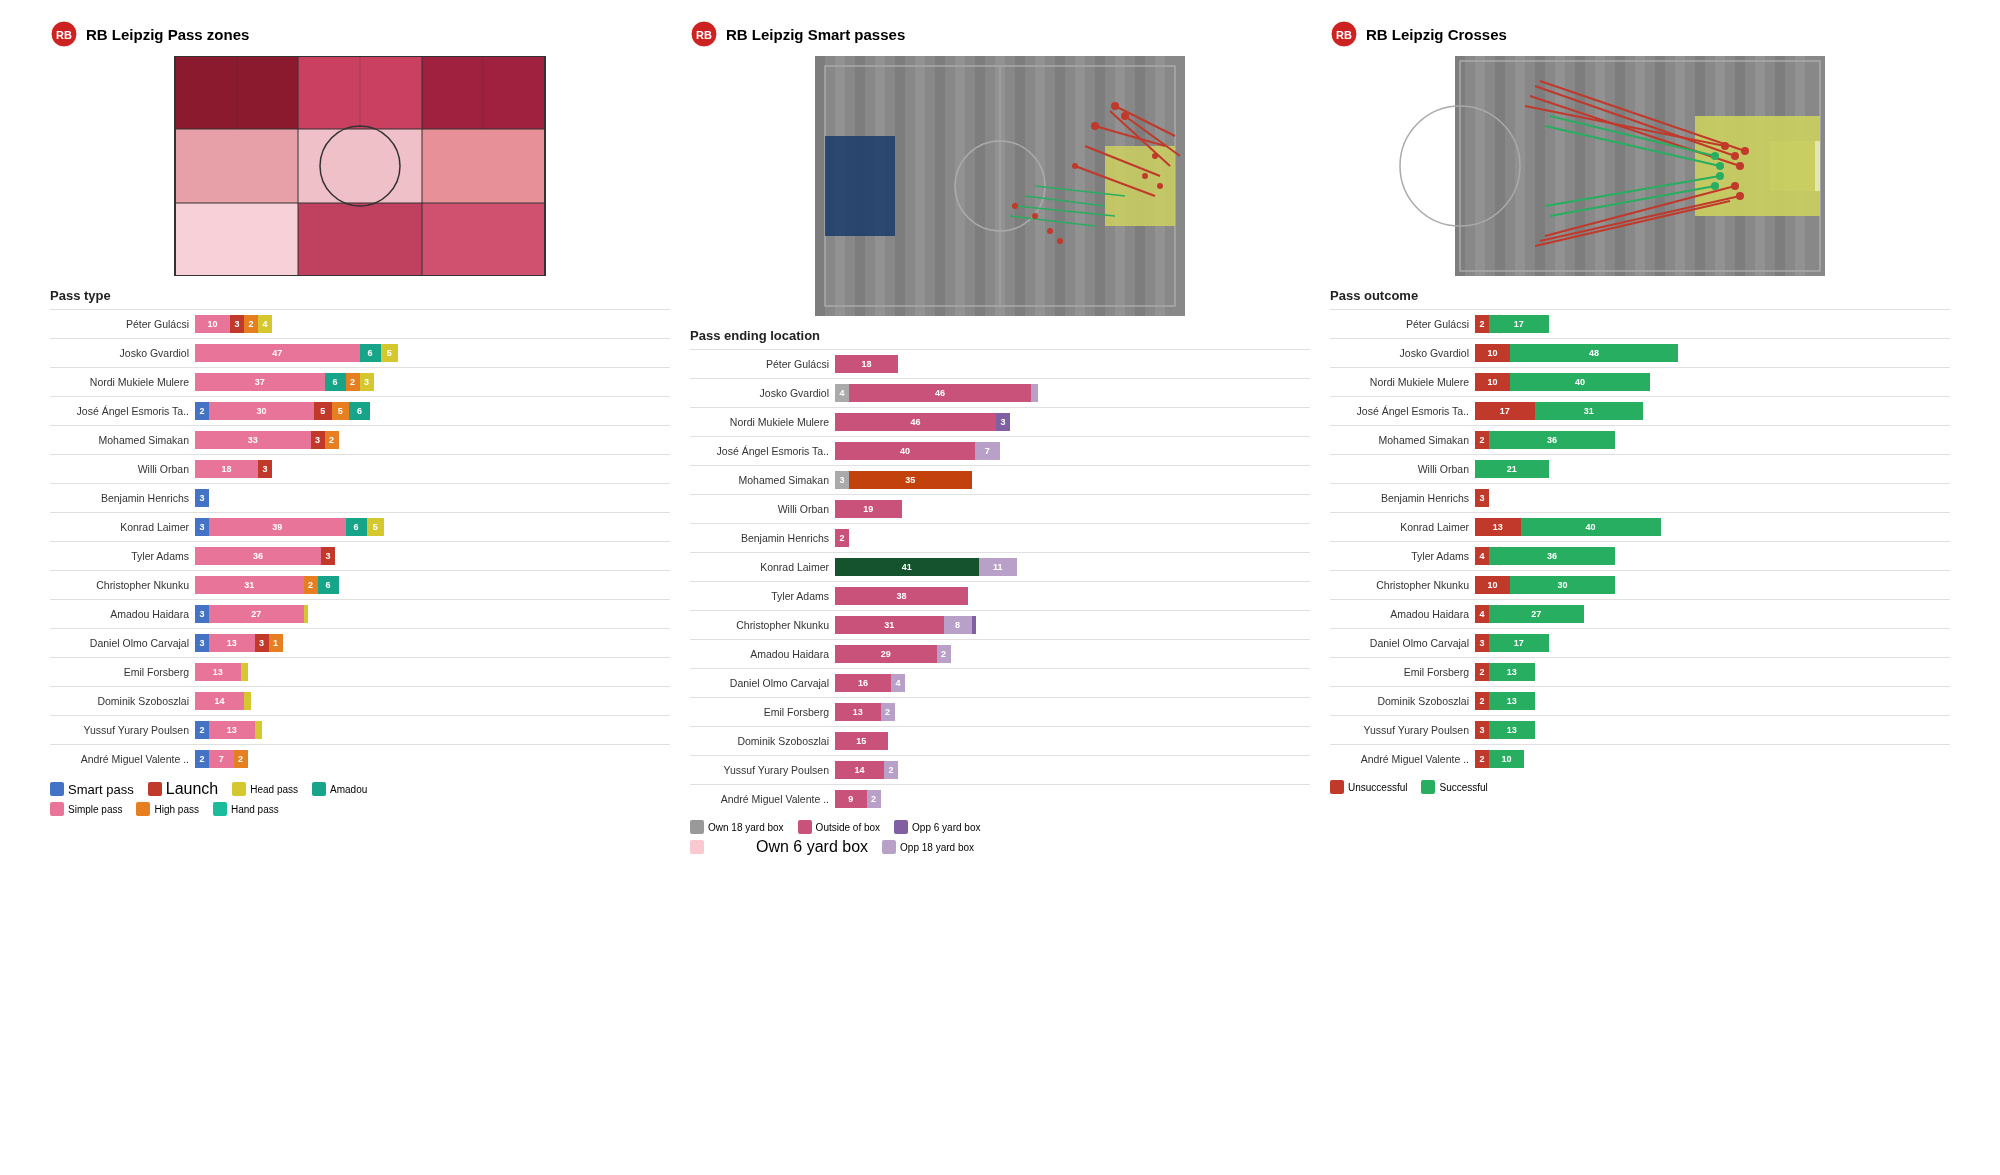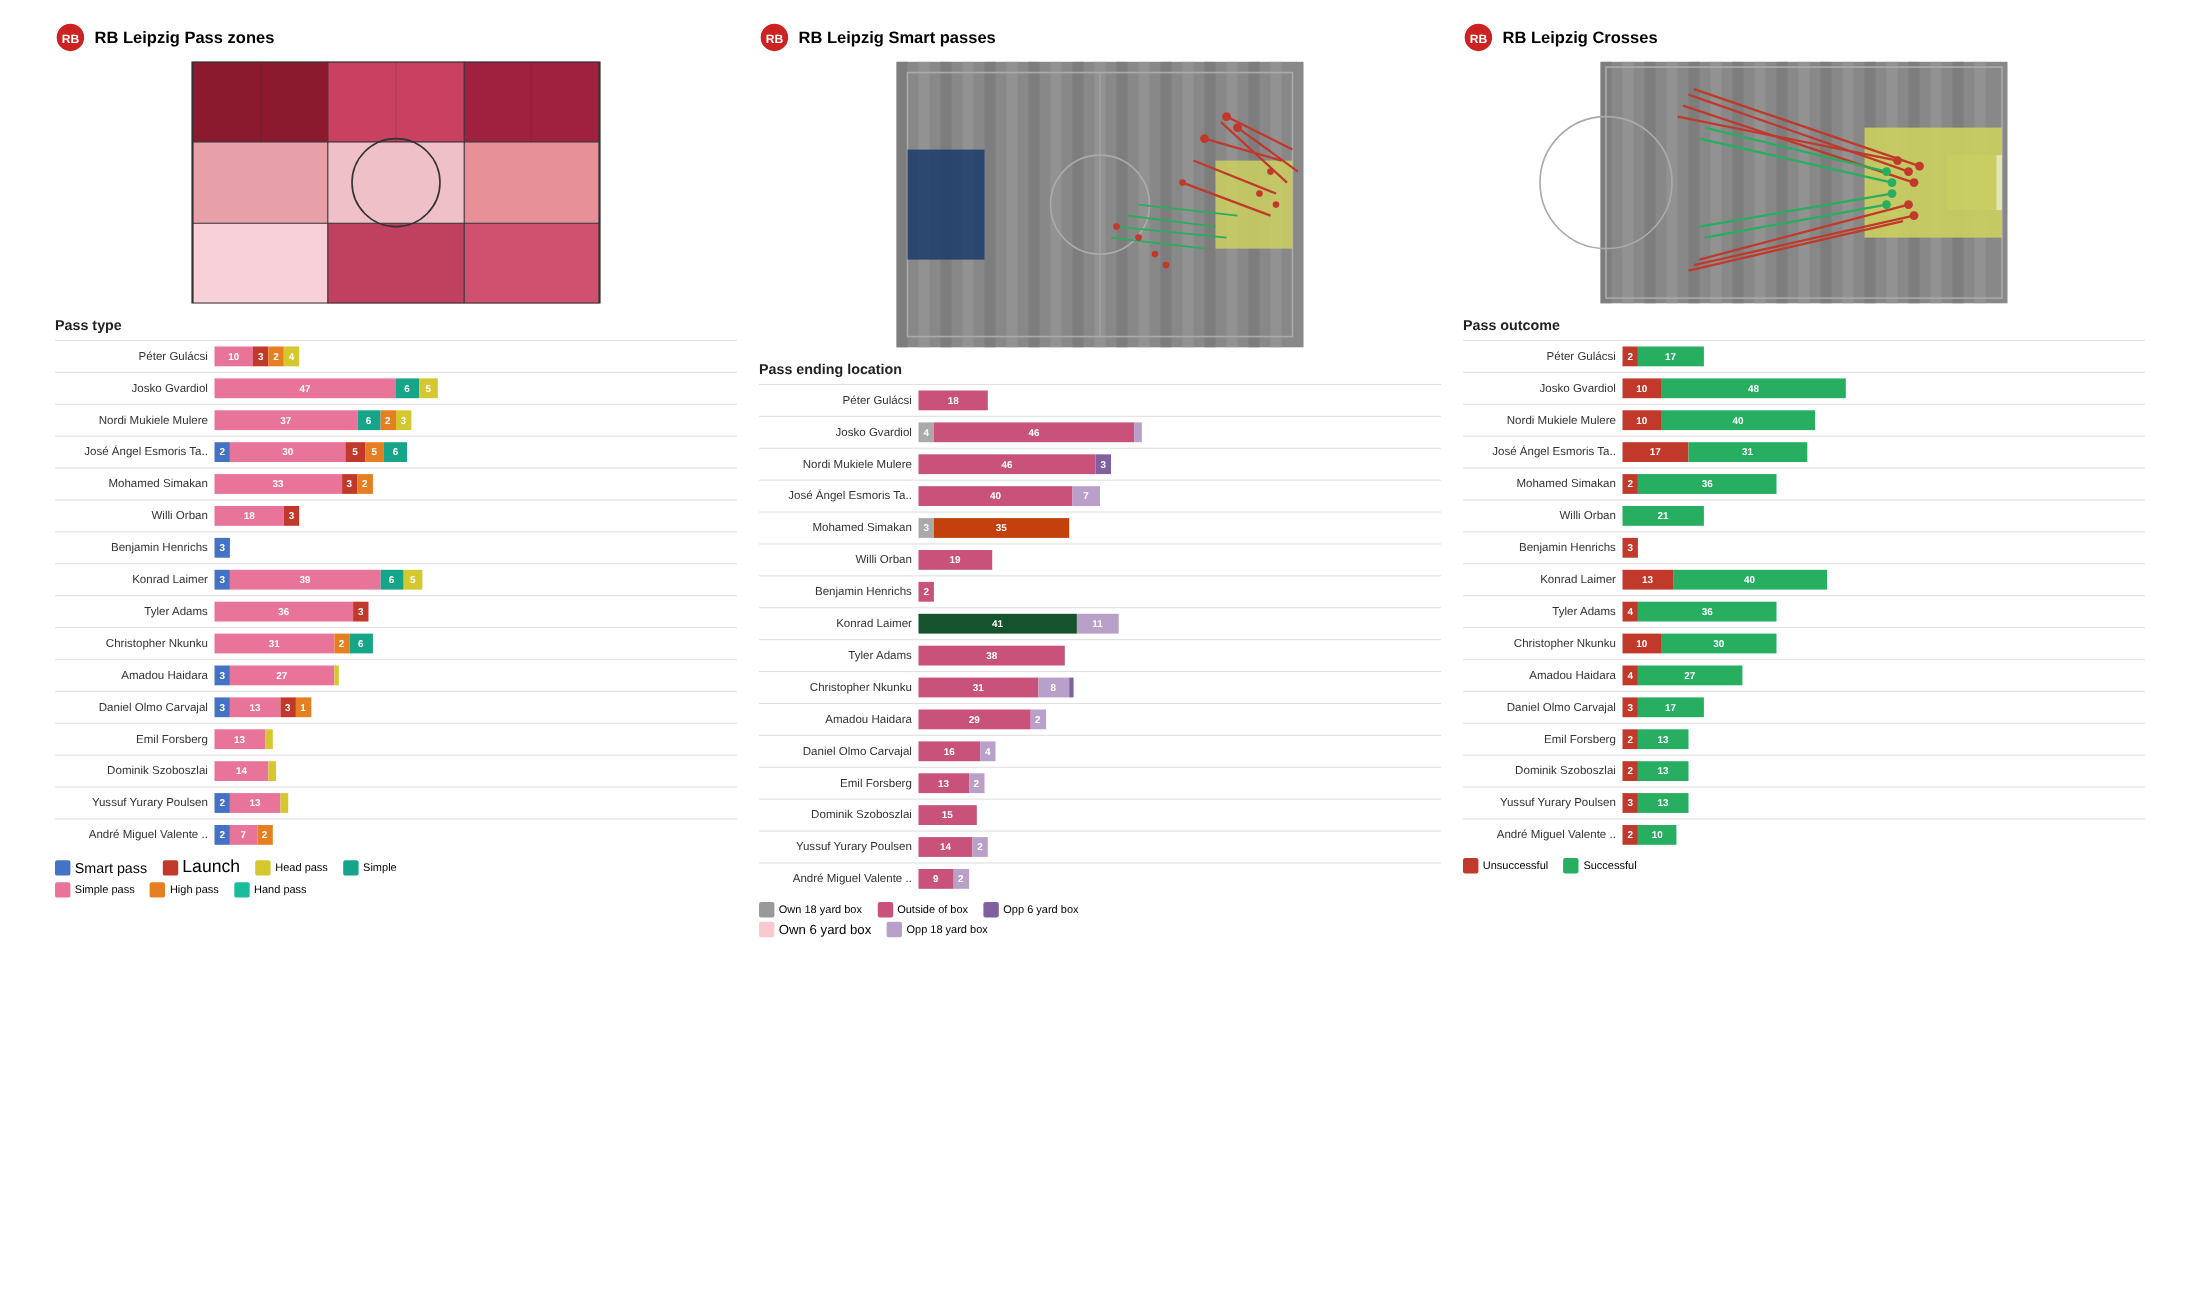--- a/index.html
+++ b/index.html
@@ -233,21 +233,21 @@
           <div class="legend-item">
             <div class="legend-box" style="background:#c0392b;"></div>
         <span style="font-size:16px;">Launch</span>
           </div>
           <div class="legend-item">
             <div class="legend-box" style="background:#d4c82e;"></div>
         <span style="font-size:10px;">Head pass</span>
           </div>
           <div class="legend-item">
             <div class="legend-box" style="background:#17a589;"></div>
-        <span style="font-size:10px;">Simple</span>
+        <span style="font-size:10px;">Amadou</span>
           </div>
         </div>
         <div style="display: flex; gap: 14px; width: 100%;">
           <div class="legend-item">
             <div class="legend-box" style="background:#e8749a;"></div>
         <span style="font-size:10px;">Simple pass</span>
           </div>
           <div class="legend-item">
             <div class="legend-box" style="background:#e67e22;"></div>
         <span style="font-size:10px;">High pass</span>
@@ -464,21 +464,21 @@
         <span style="font-size:10px;">Outside of box</span>
           </div>
           <div class="legend-item">
             <div class="legend-box" style="background:#8060a0;"></div>
         <span style="font-size:10px;">Opp 6 yard box</span>
           </div>
         </div>
         <div style="display: flex; gap: 14px; width: 100%;">
           <div class="legend-item">
             <div class="legend-box" style="background:#f9c8d0;"></div>
-        <span style="font-size:12px;">Own 6 yard box</span>
+        <span style="font-size:16px;margin-left:48px;">Own 6 yard box</span>
           </div>
           <div class="legend-item">
             <div class="legend-box" style="background:#b8a0c8;"></div>
         <span style="font-size:10px;">Opp 18 yard box</span>
           </div>
         </div>
       </div>
     </div>
     <div class="panel">
       <div class="panel-title">

